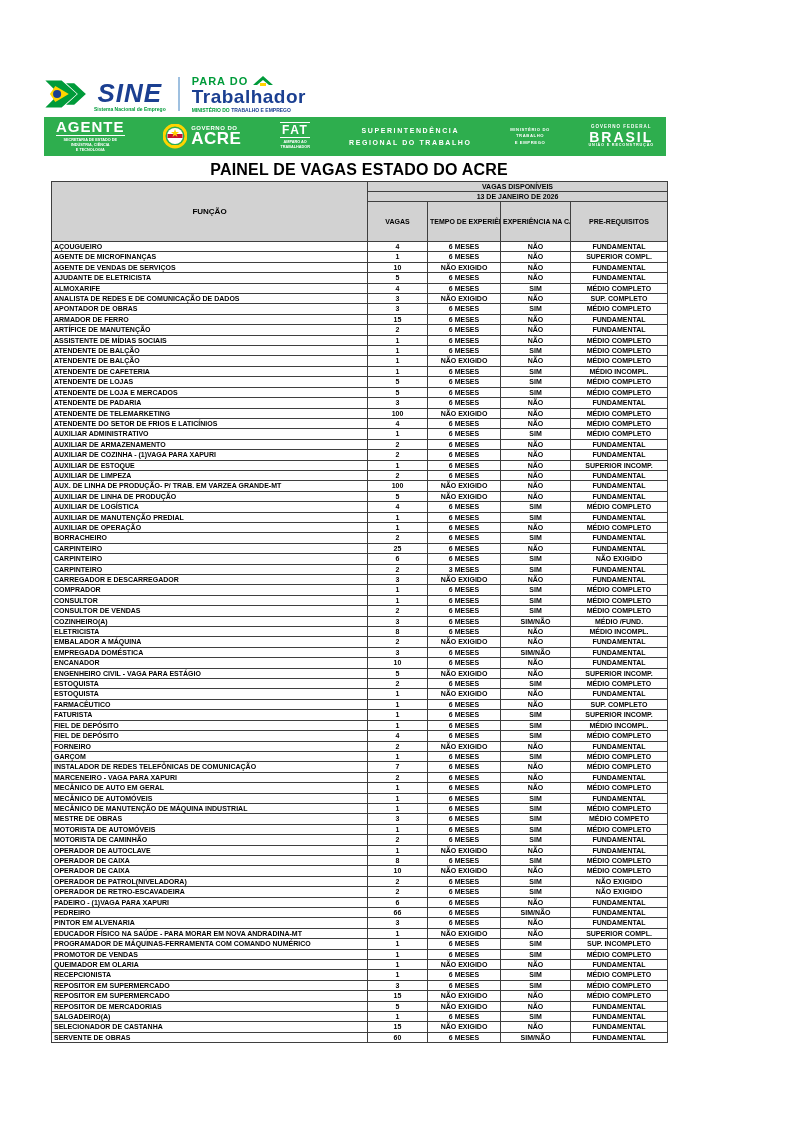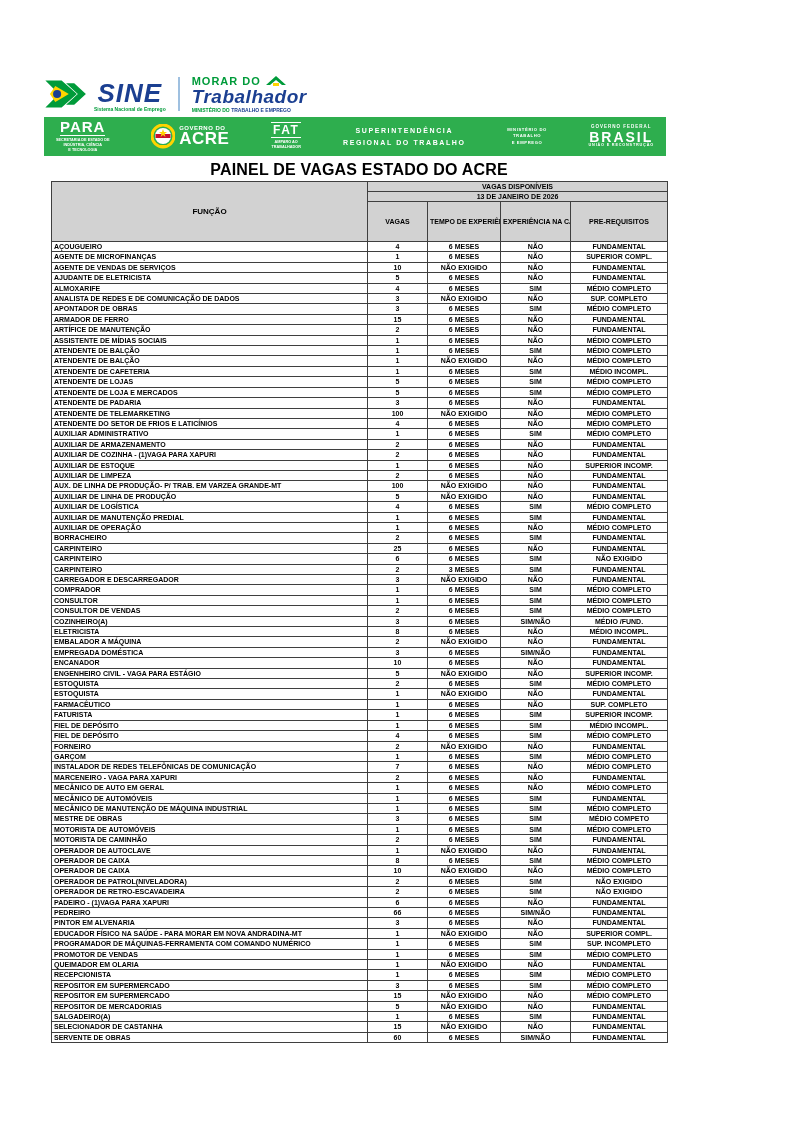--- a/index.html
+++ b/index.html
@@ -28,21 +28,21 @@
   .sine-name{
     font-size:26px;font-weight:bold;font-style:italic;color:var(--sine-blue);
     letter-spacing:1px;line-height:0.9;
   }
   .sine-sub{font-size:5px;font-weight:bold;color:var(--logo-green);margin-top:2px;white-space:nowrap;}
   .logo-divider{width:2px;height:34px;background:#9fc0e0;}
   .casa-logo{display:flex;flex-direction:column;line-height:1;}
   .casa-top{display:flex;align-items:flex-end;gap:4px;}
   .casa-line1{font-size:11px;font-weight:bold;color:var(--logo-green);letter-spacing:1px;}
   .house-icon{width:22px;height:12px;}
-  .casa-line2{font-size:19px;font-weight:bold;color:var(--sine-blue);letter-spacing:0.5px;line-height:1;font-style:italic;}
+  .casa-line2{font-size:19px;font-weight:bold;color:var(--sine-blue);letter-spacing:0.5px;line-height:1;}
   .casa-sub{font-size:5px;margin-top:2px;white-space:nowrap;}
   .casa-sub .min{color:var(--logo-green);font-weight:bold;}
   .casa-sub .bold{color:var(--sine-blue);font-weight:bold;}
   
   .banner{
     margin:3px 0 0 44px;width:622px;height:39px;background:var(--banner-green);
     display:flex;align-items:center;justify-content:space-between;
     padding:0 12px;color:#fff;
   }
   .banner .block{display:flex;flex-direction:column;align-items:center;line-height:1;}
@@ -94,36 +94,36 @@
       <polygon points="24,8 33,8 46,20 33,32 24,32 37,20" fill="#009b3a"></polygon>
     </svg>
     <div class="sine-textcol">
       <div class="sine-name">SINE</div>
       <div class="sine-sub">Sistema Nacional de Emprego</div>
     </div>
   </div>
   <div class="logo-divider"></div>
   <div class="casa-logo">
     <div class="casa-top">
-      <span class="casa-line1">MORAR DO</span>
+      <span class="casa-line1">PARA DO</span>
       <svg class="house-icon" viewBox="0 0 22 12">
         <polygon points="1,10 11,1 21,10 17,10 11,5 5,10" fill="#009b3a"></polygon>
         <rect x="8" y="8" width="6" height="3" fill="#ffd400"></rect>
       </svg>
     </div>
     <div class="casa-line2">Trabalhador</div>
     <div class="casa-sub">
       <span class="min">MINISTÉRIO DO </span><span class="bold">TRABALHO E EMPREGO</span>
     </div>
   </div>
 </div>
 
 <div class="banner">
   <div class="block">
-    <div class="seict-name">PARA</div>
+    <div class="seict-name">AGENTE</div>
     <div class="seict-sub">SECRETARIA DE ESTADO DE
 INDÚSTRIA, CIÊNCIA
 E TECNOLOGIA</div>
   </div>
   <div class="acre-block">
     <svg class="acre-coa" viewBox="0 0 24 26">
       <circle cx="12" cy="12" r="11" fill="none" stroke="#ffd400" stroke-width="3"></circle>
       <circle cx="12" cy="12" r="8" fill="#ffffff"></circle>
       <rect x="4.5" y="10" width="15" height="4" fill="#c8102e"></rect>
       <polygon points="12,5 13,8 16,8 13.5,10 14.5,13 12,11 9.5,13 10.5,10 8,8 11,8" fill="#ffd400"></polygon>

